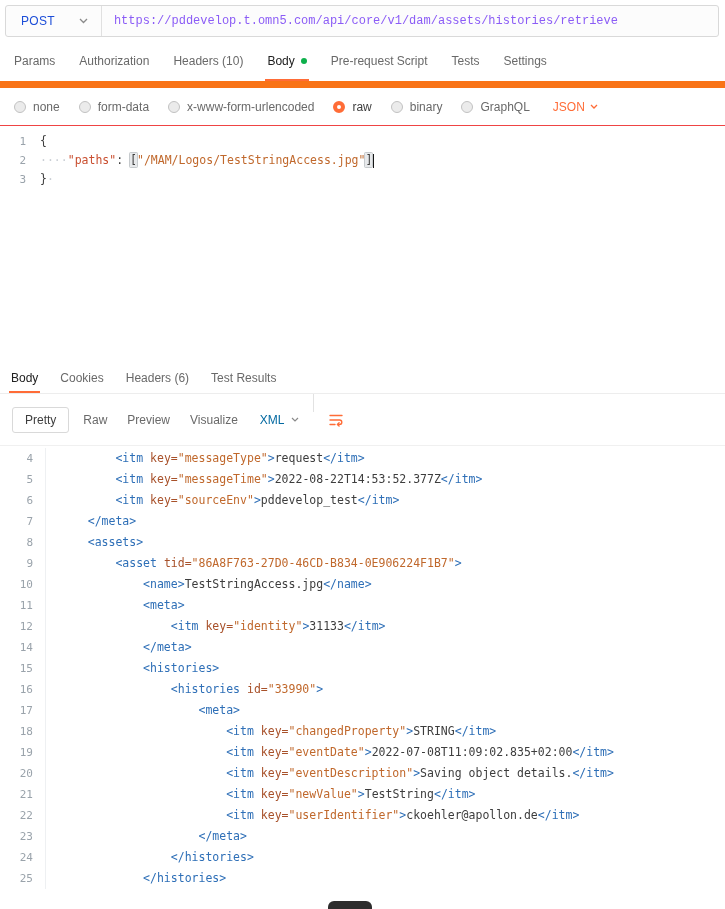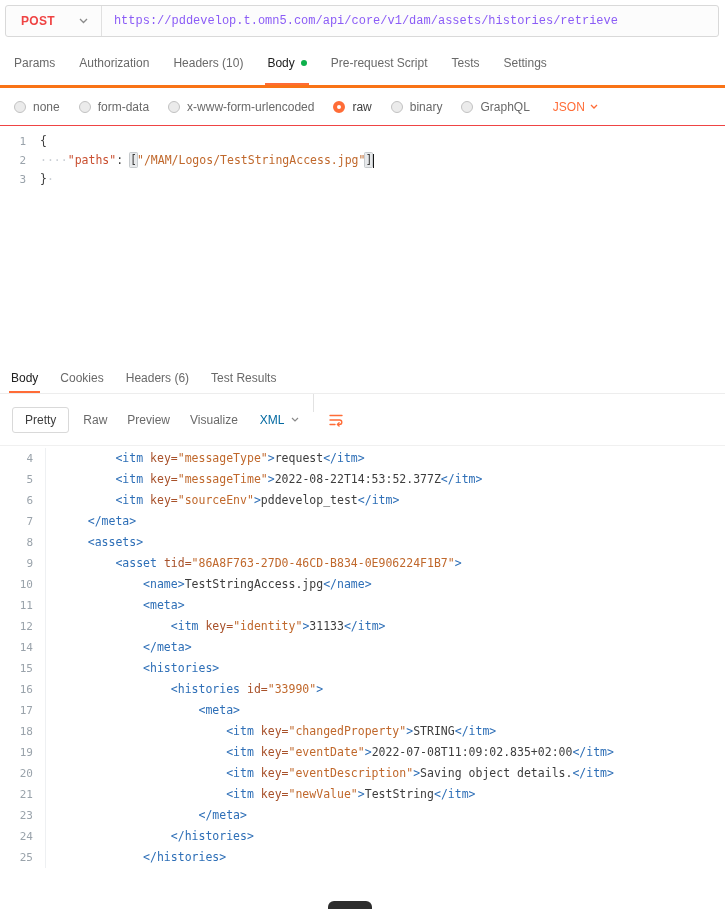--- a/index.html
+++ b/index.html
@@ -3,26 +3,26 @@
 <meta charset="utf-8">
 <style>
   *{box-sizing:border-box;margin:0;padding:0}
   html,body{width:725px;height:909px}
   body{font-family:"Liberation Sans",sans-serif;background:#fff;color:#3d3d3d;overflow:hidden}
   .app{width:725px;height:909px;display:flex;flex-direction:column;position:relative;background:#fff}
 
   
   .url-bar{display:flex;align-items:center;height:32px;margin:5px 6px 3px 5px;border:1px solid #d9d9d9;border-radius:3px;background:#fcfcfc;flex:none}
   .method{display:flex;align-items:center;gap:24px;padding:0 13px 0 15px;cursor:pointer;height:100%}
-  .method .mlabel{font-weight:700;font-size:12px;color:#ef4444;letter-spacing:.3px}
+  .method .mlabel{font-weight:400;font-size:12px;color:#1d4ed8;letter-spacing:.3px}
   .vdiv{width:1px;align-self:stretch;background:#e0e0e0}
   .url-input{flex:1;border:0;outline:0;background:transparent;font-size:12px;color:#8b5cf6;padding:0 12px;font-family:Liberation Mono, monospace}
 
   
-  .req-tabs{display:flex;align-items:stretch;height:48px;padding:0 2px;border-bottom:3px solid #f97316;flex:none}
+  .req-tabs{display:flex;align-items:stretch;height:48px;padding:0 2px;border-bottom:7px solid #f97316;flex:none}
   .resp-tabs{display:flex;align-items:stretch;height:31px;padding:0 0;border-bottom:1px solid #ededed;flex:none;margin-top:1px}
   .tab{display:flex;align-items:center;gap:6px;padding:0 2px;margin:0 10px;font-size:12px;color:#696969;cursor:pointer;position:relative;white-space:nowrap}
   .tab.active{color:#212121}
   .tab.active::after{content:"";position:absolute;left:0;right:0;bottom:0;height:2px;background:#ff6c37}
   .resp-tabs .tab{margin:0 9px}
   .green-dot{width:6px;height:6px;border-radius:50%;background:#0db04b;flex:none}
 
   
   .modes{display:flex;align-items:center;height:38px;padding:0 14px;border-bottom:1px solid #ef4444;flex:none}
   .mode{display:flex;align-items:center;gap:7px;margin-right:19px;font-size:12px;color:#696969;cursor:pointer;white-space:nowrap}
@@ -253,20 +253,24 @@
       </div>
       <div class="code-line">
         <span class="ln">20</span>
         <span class="code"><span class="tk-txt">                        </span><span class="tk-tag">&lt;itm</span><span class="tk-pln"> </span><span class="tk-attr">key=</span><span class="tk-str">"eventDescription"</span><span class="tk-tag">&gt;</span><span class="tk-txt">Saving object details.</span><span class="tk-tag">&lt;/itm</span><span class="tk-tag">&gt;</span></span>
       </div>
       <div class="code-line">
         <span class="ln">21</span>
         <span class="code"><span class="tk-txt">                        </span><span class="tk-tag">&lt;itm</span><span class="tk-pln"> </span><span class="tk-attr">key=</span><span class="tk-str">"newValue"</span><span class="tk-tag">&gt;</span><span class="tk-txt">TestString</span><span class="tk-tag">&lt;/itm</span><span class="tk-tag">&gt;</span></span>
       </div>
       <div class="code-line">
+        <span class="ln">22</span>
+        <span class="code"><span class="tk-txt">                        </span><span class="tk-tag">&lt;itm</span><span class="tk-pln"> </span><span class="tk-attr">key=</span><span class="tk-str">"userIdentifier"</span><span class="tk-tag">&gt;</span><span class="tk-txt">ckoehler@apollon.de</span><span class="tk-tag">&lt;/itm</span><span class="tk-tag">&gt;</span></span>
+      </div>
+      <div class="code-line">
         <span class="ln">23</span>
         <span class="code"><span class="tk-txt">                    </span><span class="tk-tag">&lt;/meta</span><span class="tk-tag">&gt;</span></span>
       </div>
       <div class="code-line">
         <span class="ln">24</span>
         <span class="code"><span class="tk-txt">                </span><span class="tk-tag">&lt;/histories</span><span class="tk-tag">&gt;</span></span>
       </div>
       <div class="code-line">
         <span class="ln">25</span>
         <span class="code"><span class="tk-txt">            </span><span class="tk-tag">&lt;/histories</span><span class="tk-tag">&gt;</span></span>

